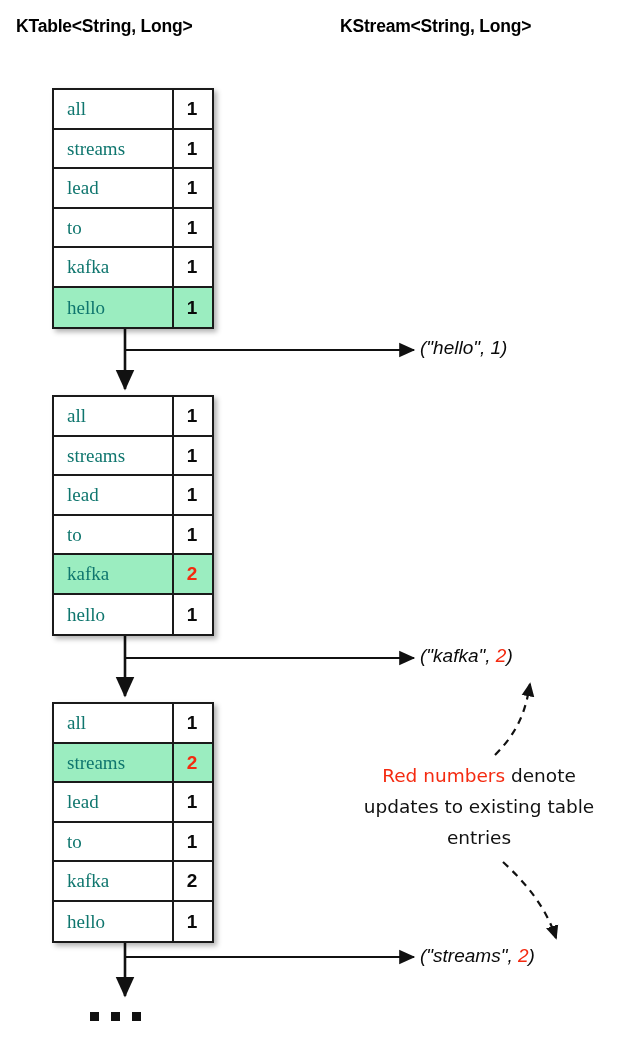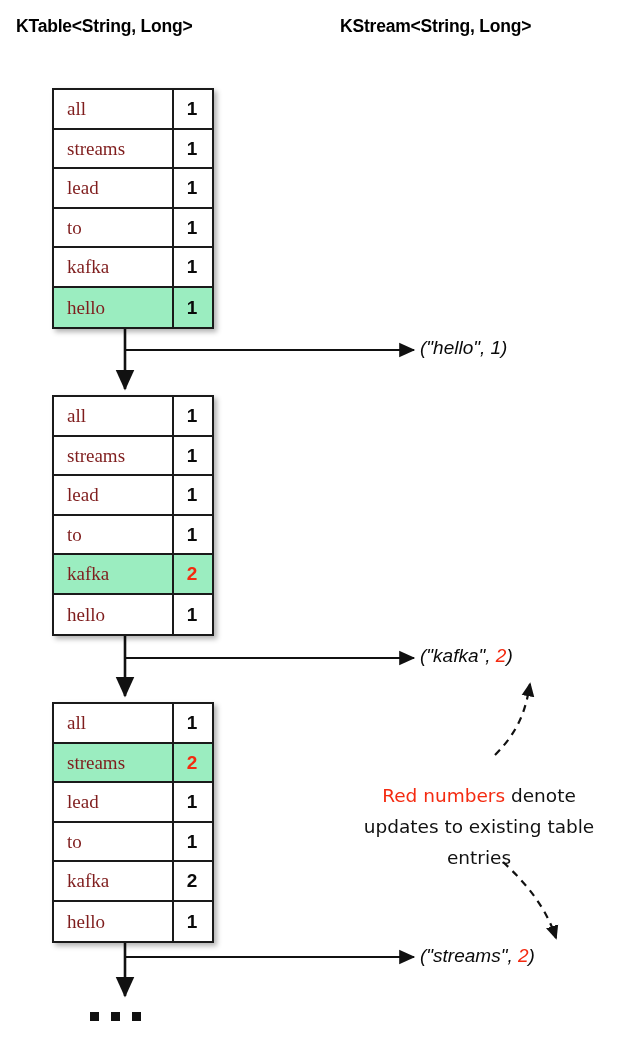--- a/index.html
+++ b/index.html
@@ -52,21 +52,21 @@
   .krow.hl{background:#9BEDC0;}
 
   .kcell-key{
     flex:0 0 120px;
     box-sizing:border-box;
     border-right:2px solid #1a1a1a;
     display:flex;align-items:center;
     padding-left:13px;
     font-family:"Liberation Serif", serif;
     font-size:19px;
-    color:#7f1d1d;
+    color:#0f766e;
     line-height:1;
   }
   .kcell-val{
     flex:1 1 auto;
     box-sizing:border-box;
     display:flex;align-items:center;justify-content:center;
     font-family:"Liberation Sans", sans-serif;
     font-weight:bold;
     font-size:19px;
     color:#0a0a0a;
@@ -97,21 +97,20 @@
   
   #annotation{
     position:absolute;
     left:348px;top:760px;
     width:262px;
     text-align:center;
     font-family:"DejaVu Sans", sans-serif;
     font-size:18.5px;
     line-height:31px;
     color:#111;
-    margin-top:20px;
   }
   #annotation .red{color:#F42A10;}
 
   
   #ellipsis{position:absolute;left:90px;top:1012px;display:flex;gap:12px;}
   #ellipsis span{display:block;width:9px;height:9px;background:#111;}
 </style>
 </head>
 <body>
 

